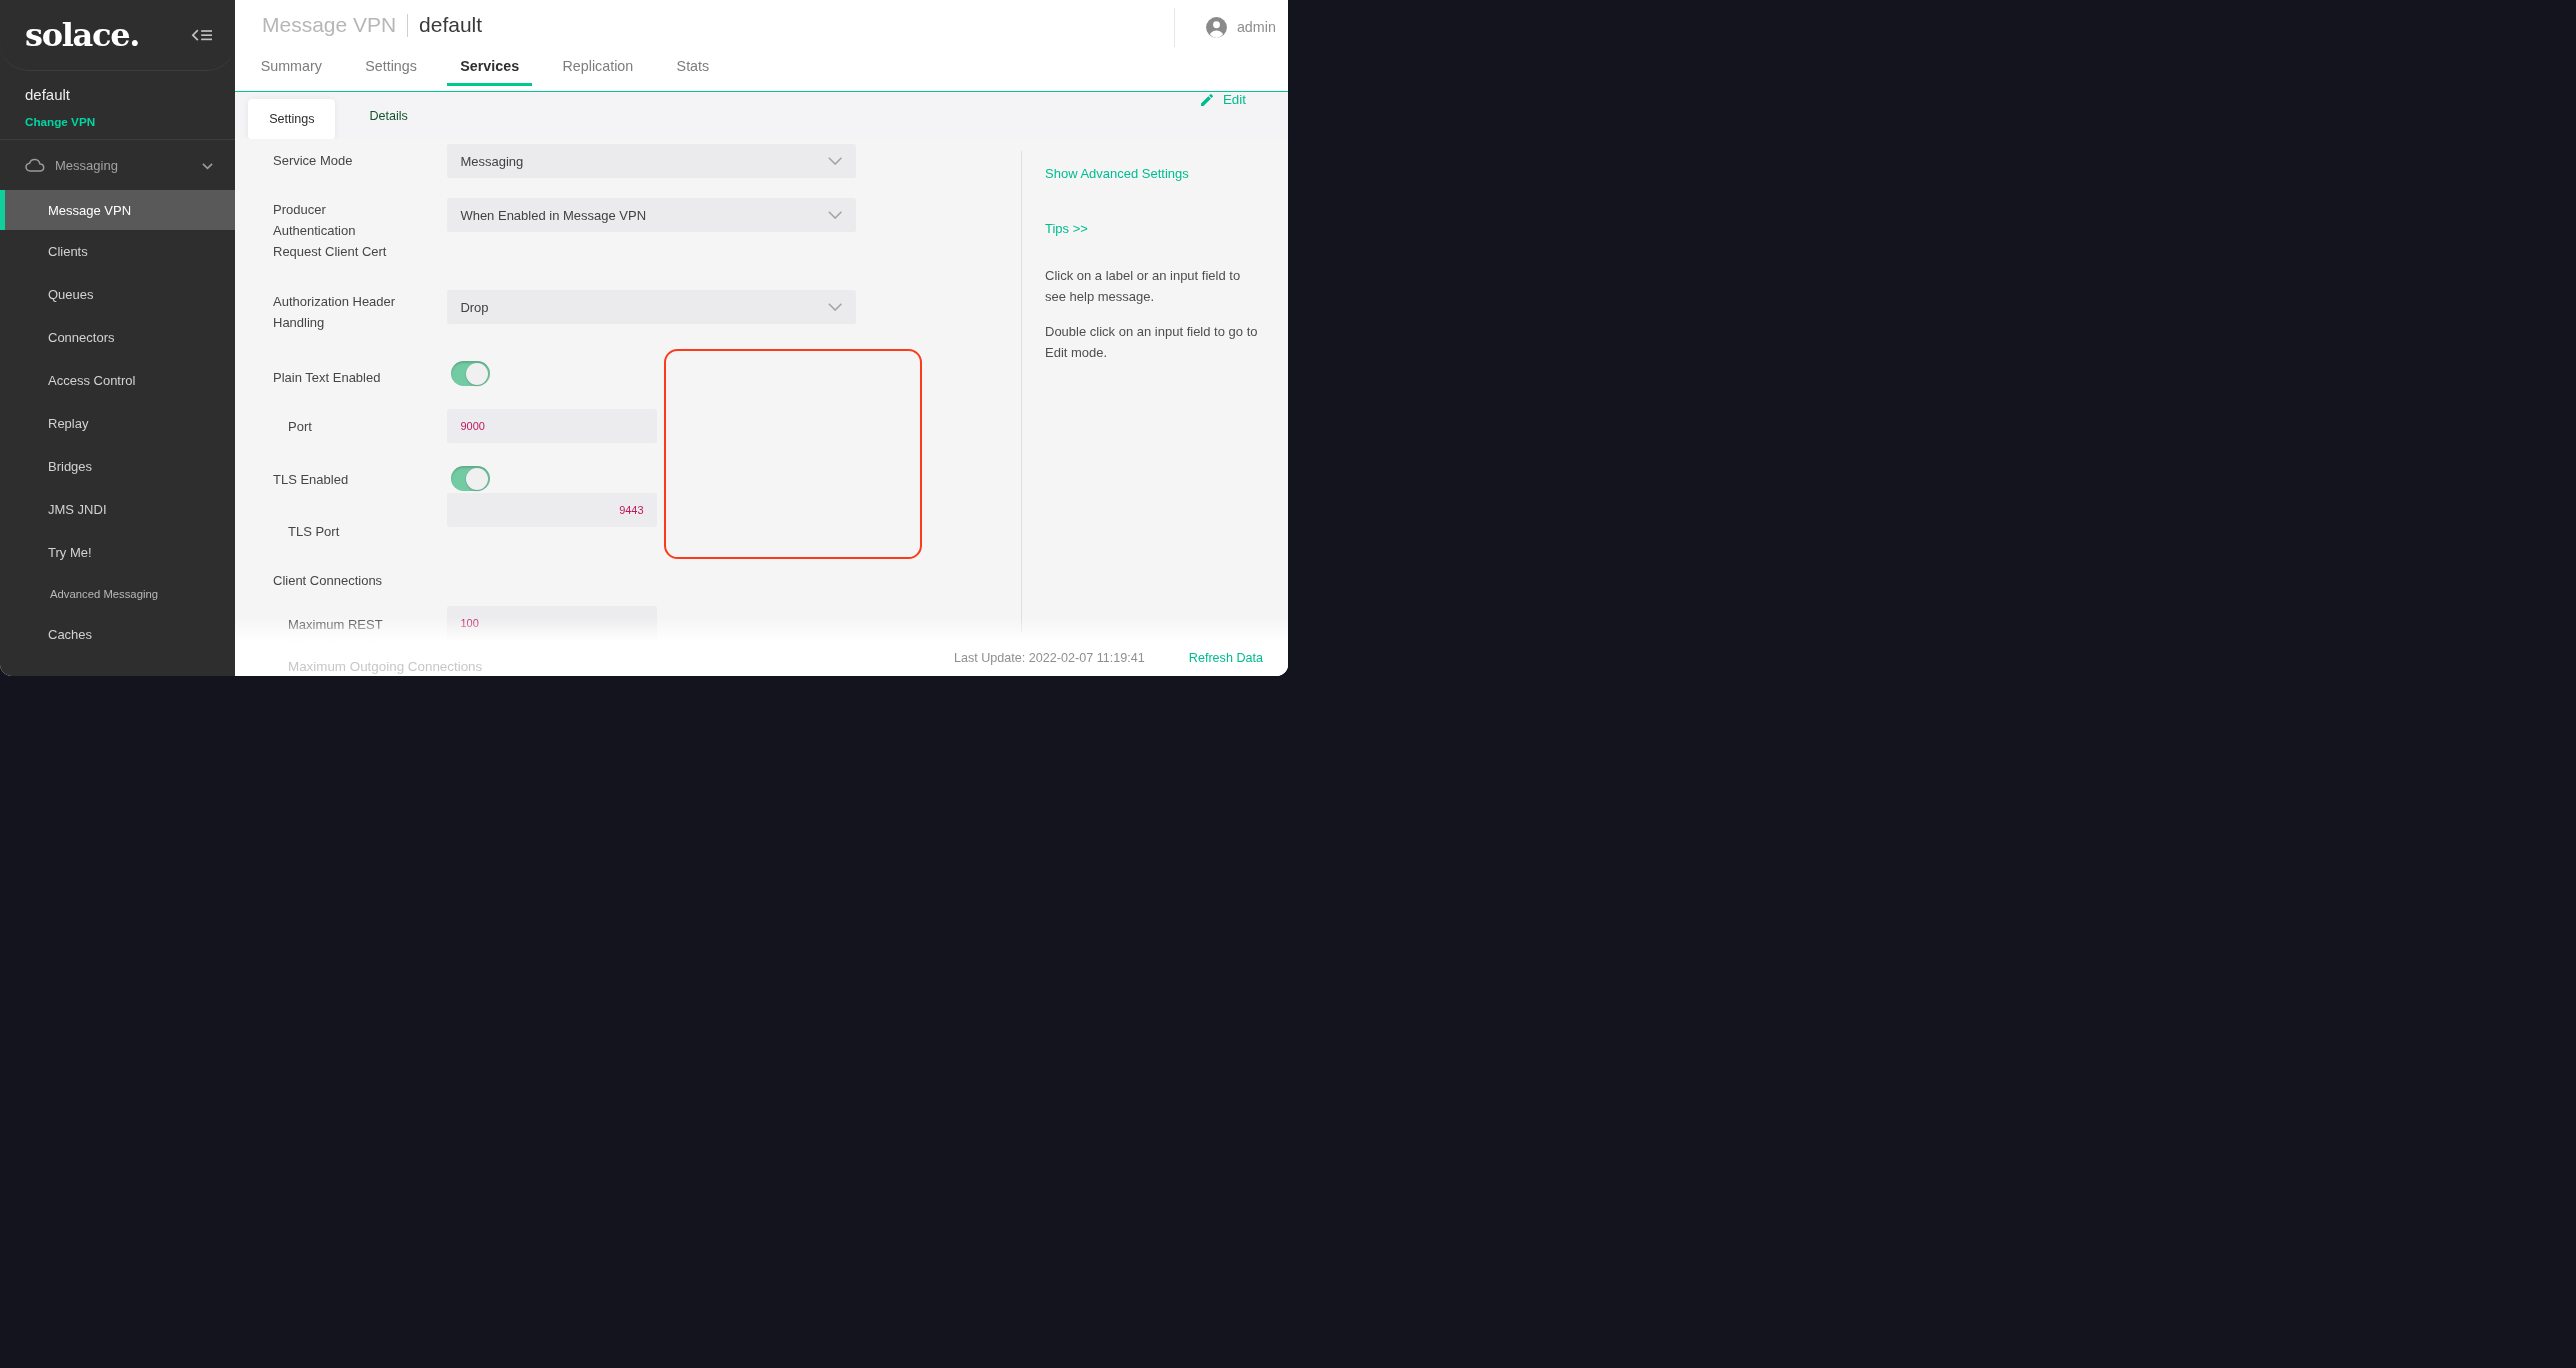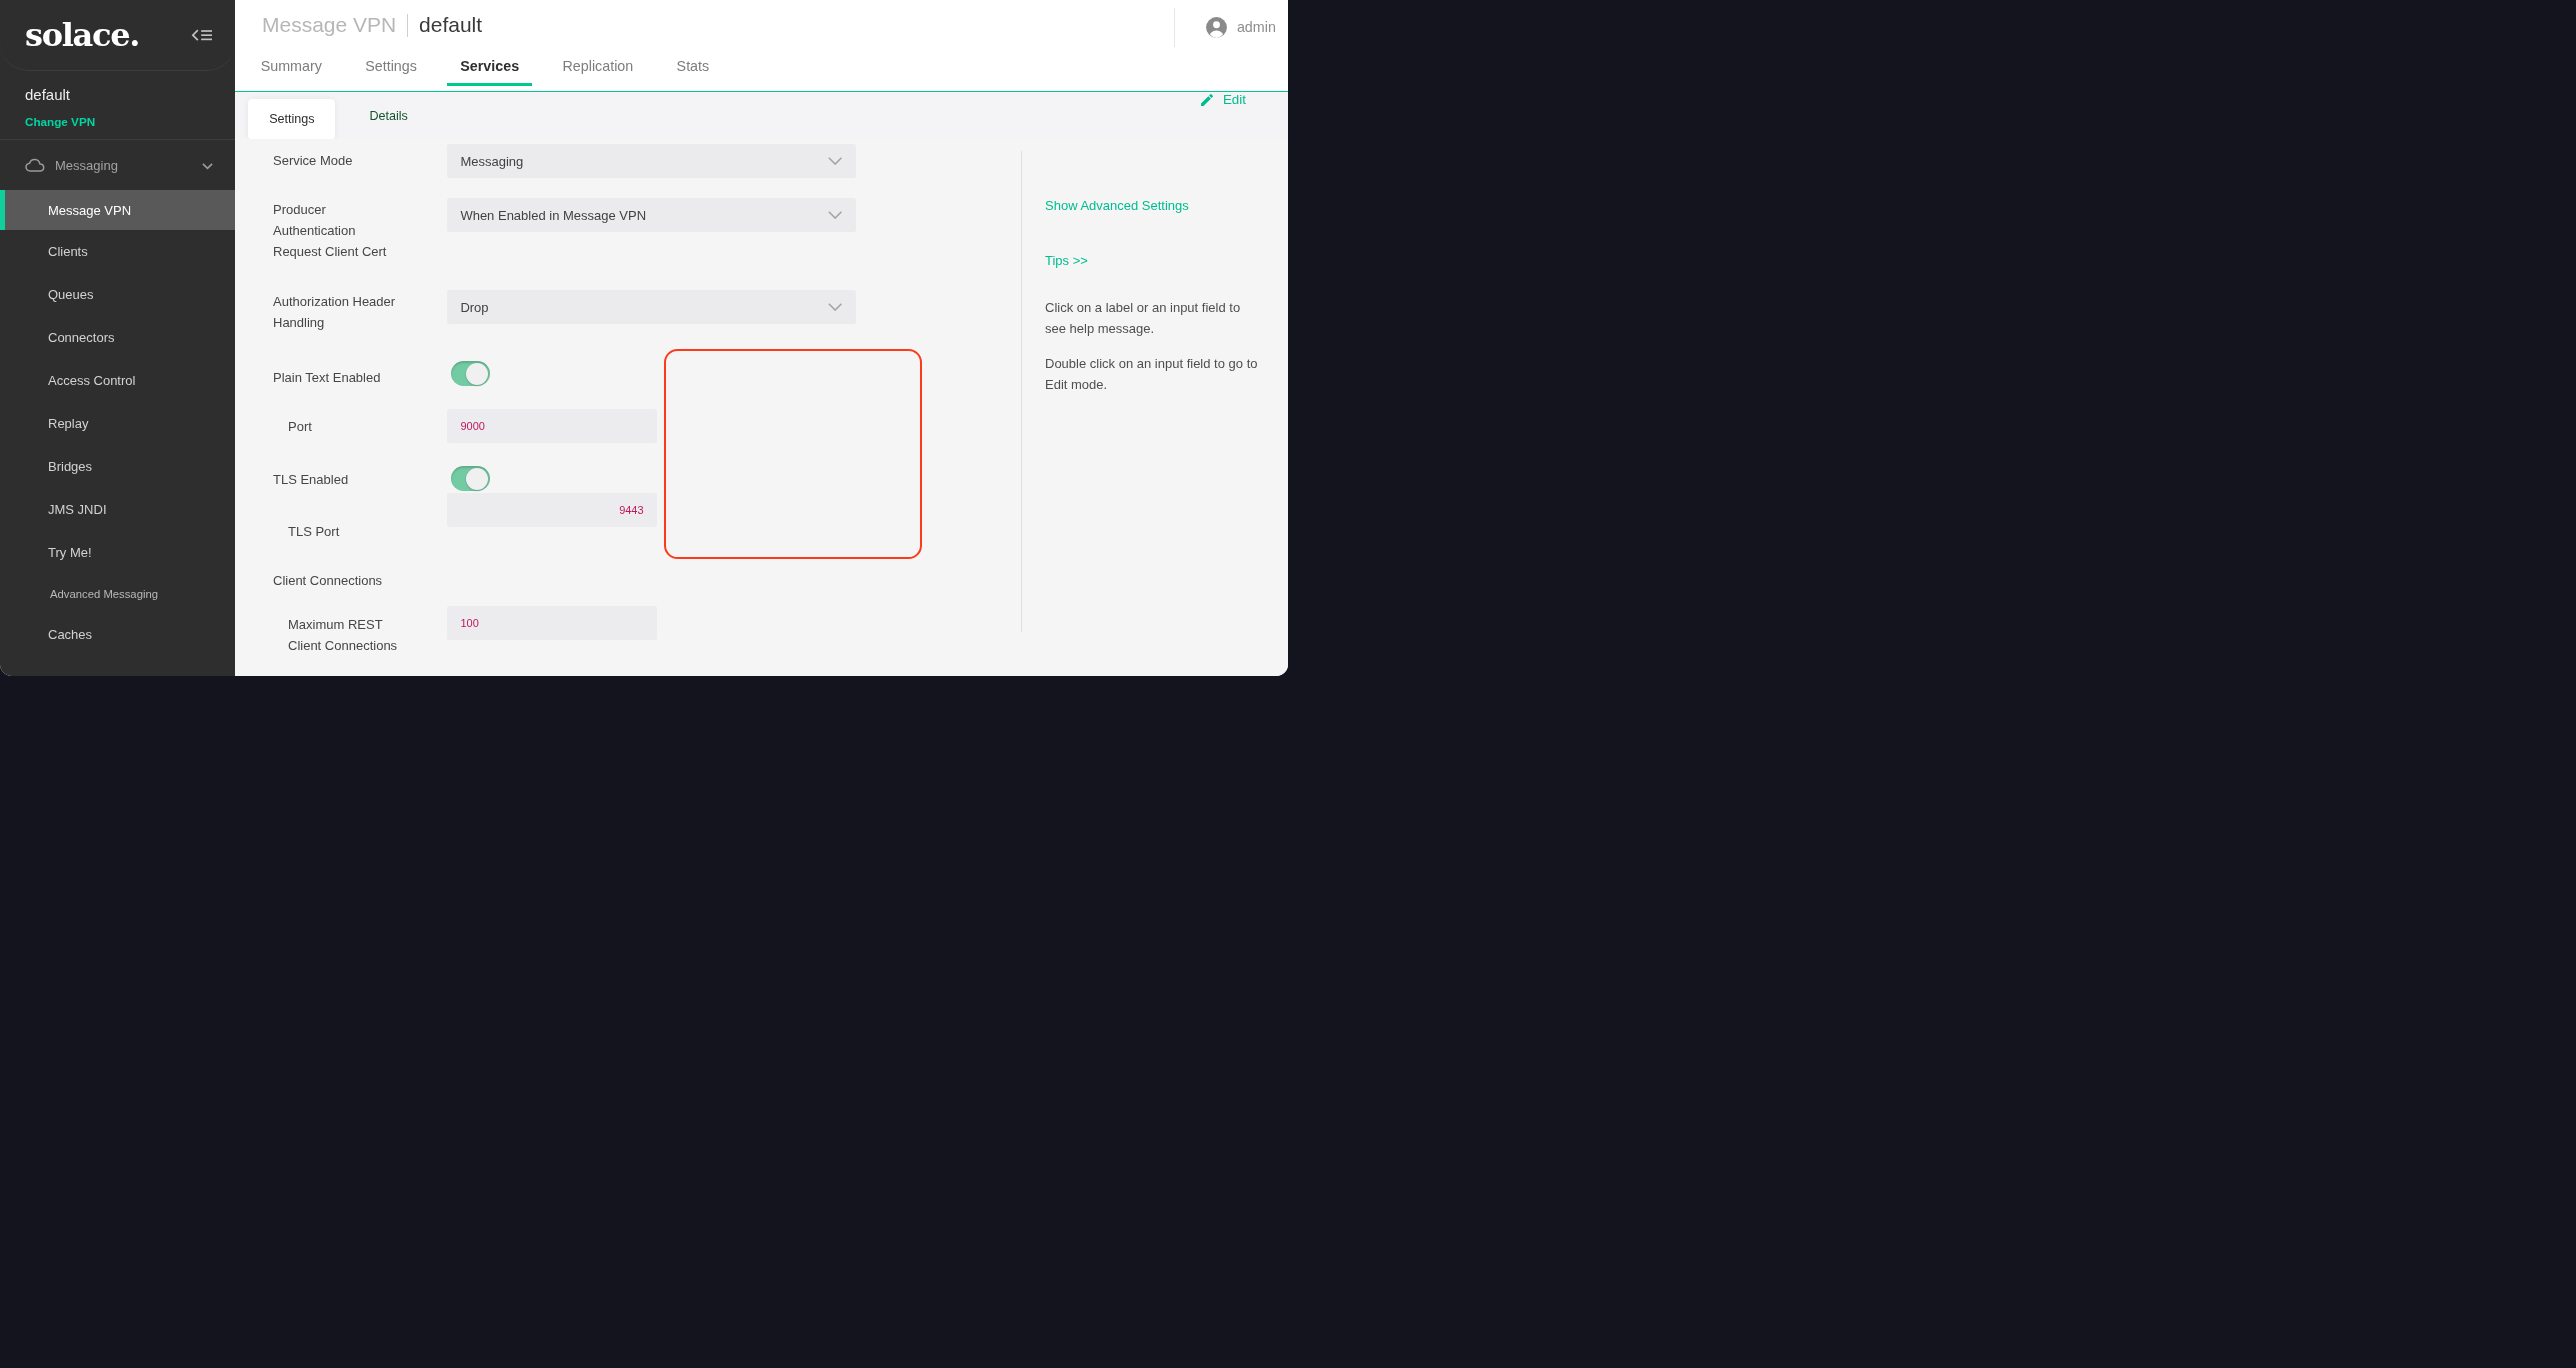--- a/index.html
+++ b/index.html
@@ -116,21 +116,21 @@
   .toggle .knob{
     position:absolute;right:1.7px;top:1.7px;width:22px;height:22px;border-radius:50%;
     background:#f0f0f0;box-shadow:0 0.8px 1.7px rgba(0,0,0,0.25);
   }
   .red-annotation{
     position:absolute;left:429px;top:210px;width:254px;height:206px;
     border:2.5px solid #fb3b1a;border-radius:13.4px;pointer-events:none;z-index:3;
   }
   .vdivider{position:absolute;left:786px;top:11.7px;height:481px;width:0.8px;background:#dedee0;}
   .help{position:absolute;left:810px;top:23.5px;width:213px;font-size:13px;color:#4f4f4f;line-height:21px;}
-  .help-link{color:#00bd8f;cursor:pointer;margin-top:32px;}
+  .help-link{color:#00bd8f;cursor:pointer;}
   .tips-link{margin-top:34px;}
   .help-para1{margin-top:26px;}
   .help-para2{margin-top:14px;}
   
   .footerbar{
     position:absolute;left:0;right:0;bottom:0;height:48px;z-index:4;
     background:linear-gradient(180deg, rgba(255,255,255,0) 0%, #ffffff 42%);
     display:flex;justify-content:flex-end;align-items:flex-end;
     gap:44px;padding:0 25px 11px 0;font-size:12.6px;
   }
@@ -306,17 +306,22 @@
       </div>
 
       <div class="vdivider"></div>
       <div class="help">
         <div class="help-link">Show Advanced Settings</div>
         <div class="help-link tips-link">Tips &gt;&gt;</div>
         <div class="help-para1">Click on a label or an input field to see help message.</div>
         <div class="help-para2">Double click on an input field to go to Edit mode.</div>
       </div>
 
+      <div class="footerbar">
+        <span class="ghost-label">Maximum Outgoing Connections</span>
+        <span class="last-update">Last Update: 2022-02-07 11:19:41</span>
+        <span class="refresh-link">Refresh Data</span>
+      </div>
 
     </div>
   </div>
 </div>
 
 
 </body></html>

